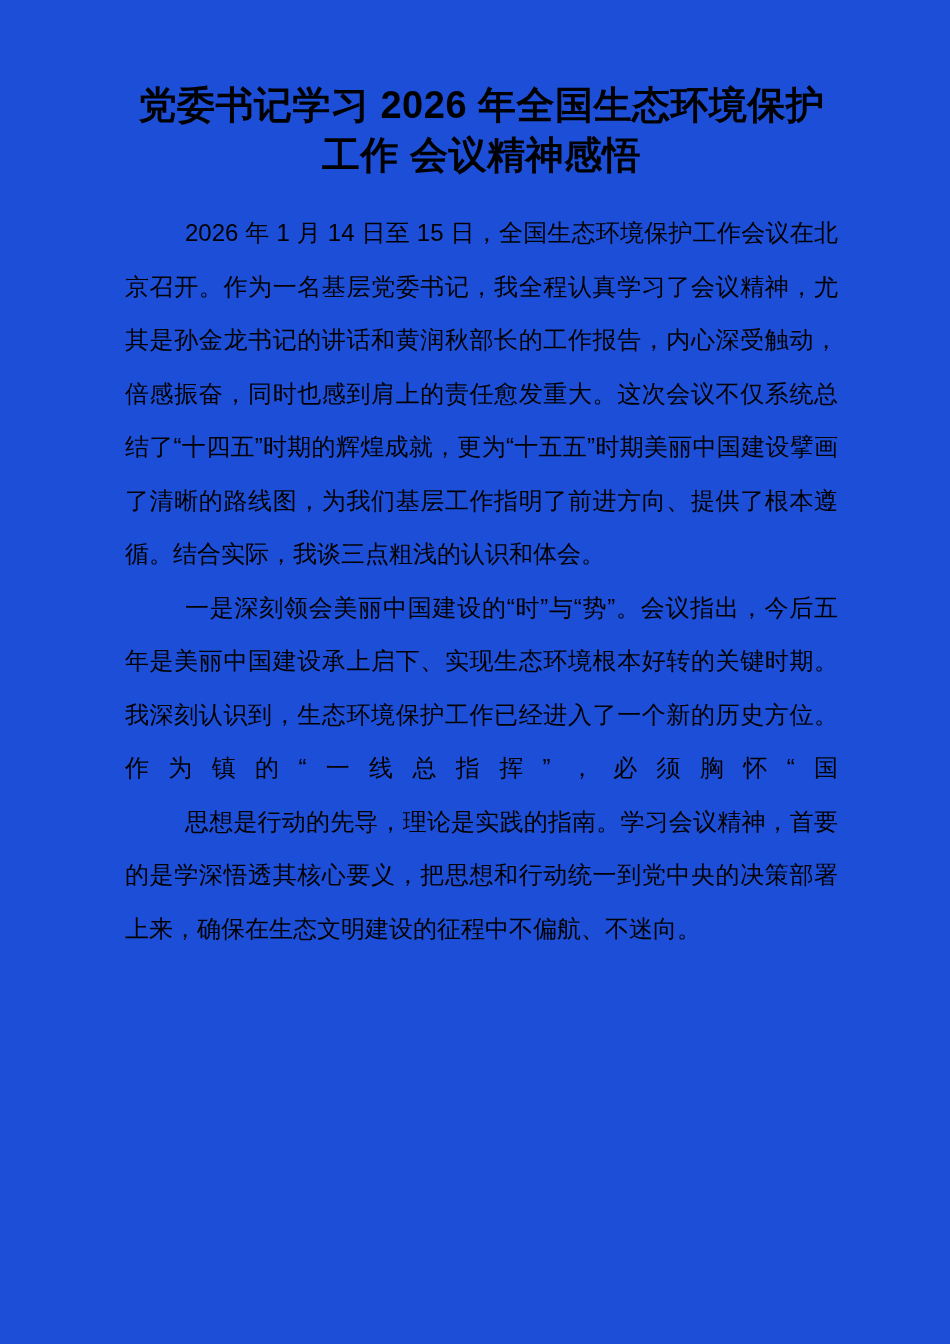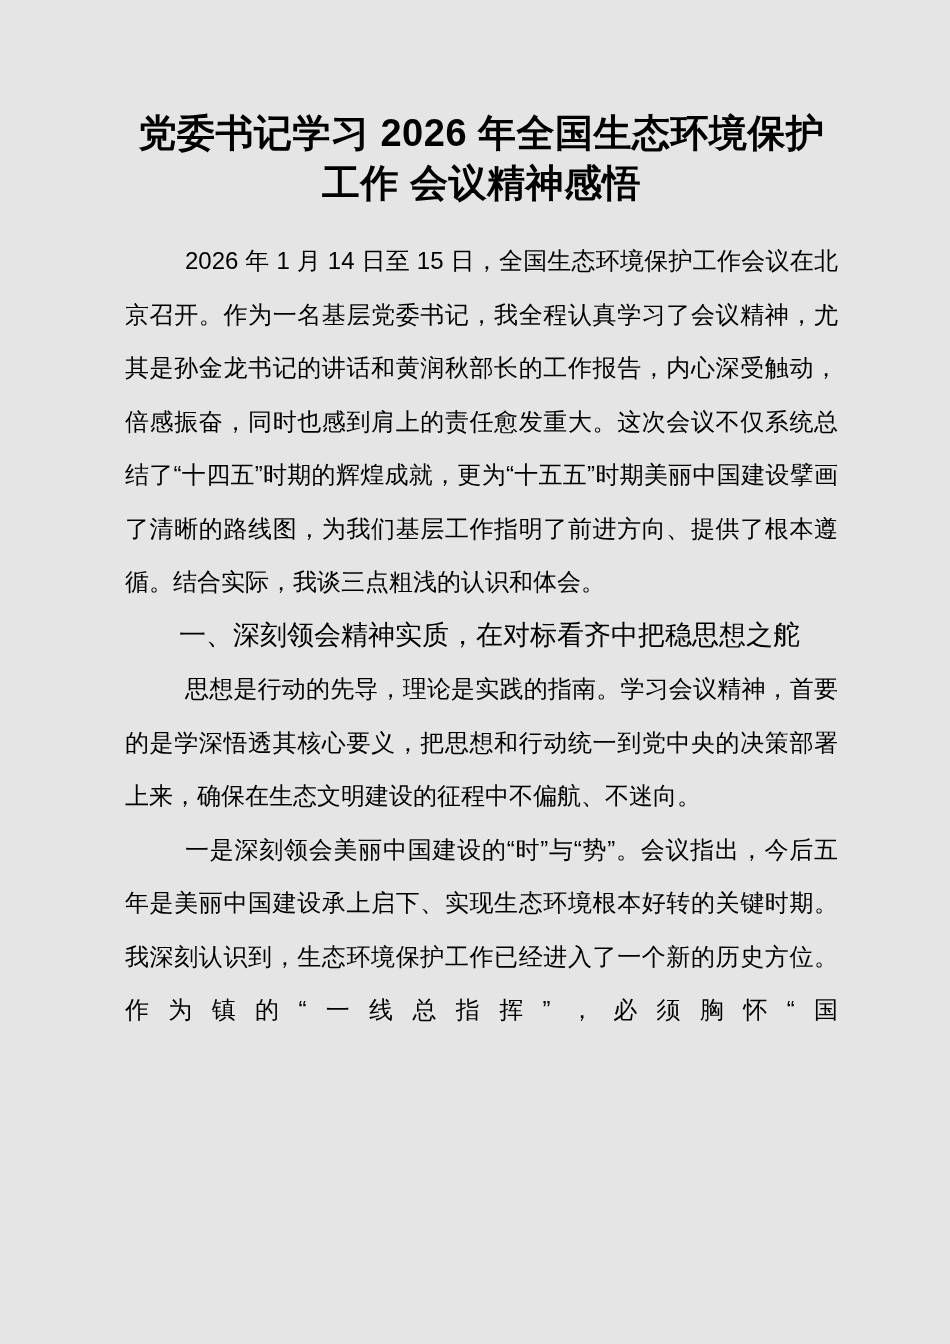--- a/index.html
+++ b/index.html
@@ -13,23 +13,23 @@
     overflow: hidden;
     font-family: "Liberation Sans", "DejaVu Sans", sans-serif;
     color: #000000;
     -webkit-font-smoothing: antialiased;
   }
 
   .page {
     position: relative;
     width: 950px;
     height: 1344px;
-    background: #e5e5e5;
+    background: #1d4ed8;
     box-sizing: border-box;
-    padding: 108px 112px 0 125px;
+    padding: 80px 112px 0 125px;
   }
 
   .doc-title {
     font-size: 38px;
     line-height: 50px;
     font-weight: 700;
     text-align: center;
     letter-spacing: 0.5px;
     margin: 0 0 26px 0;
     padding: 0 6px;
@@ -75,21 +75,20 @@
 
   <h1 class="doc-title">
     <span>党委书记学习 2026 年全国生态环境保护工作</span>
     <span>会议精神感悟</span>
   </h1>
 
   <div class="body-block">
 
     <p class="para">2026 年 1 月 14 日至 15 日，全国生态环境保护工作会议在北京召开。作为一名基层党委书记，我全程认真学习了会议精神，尤其是孙金龙书记的讲话和黄润秋部长的工作报告，内心深受触动，倍感振奋，同时也感到肩上的责任愈发重大。这次会议不仅系统总结了“十四五”时期的辉煌成就，更为“十五五”时期美丽中国建设擘画了清晰的路线图，为我们基层工作指明了前进方向、提供了根本遵循。结合实际，我谈三点粗浅的认识和体会。</p>
 
-    <p class="section-heading">一、深刻领会精神实质，在对标看齐中把稳思想之舵</p>
+
+    <p class="para clipped">一是深刻领会美丽中国建设的“时”与“势”。会议指出，今后五年是美丽中国建设承上启下、实现生态环境根本好转的关键时期。我深刻认识到，生态环境保护工作已经进入了一个新的历史方位。作为镇的“一线总指挥”，必须胸怀“国</p>
 
     <p class="para">思想是行动的先导，理论是实践的指南。学习会议精神，首要的是学深悟透其核心要义，把思想和行动统一到党中央的决策部署上来，确保在生态文明建设的征程中不偏航、不迷向。</p>
-
-    <p class="para clipped">一是深刻领会美丽中国建设的“时”与“势”。会议指出，今后五年是美丽中国建设承上启下、实现生态环境根本好转的关键时期。我深刻认识到，生态环境保护工作已经进入了一个新的历史方位。作为镇的“一线总指挥”，必须胸怀“国</p>
 
   </div>
 
 </div>
 
 </body></html>

